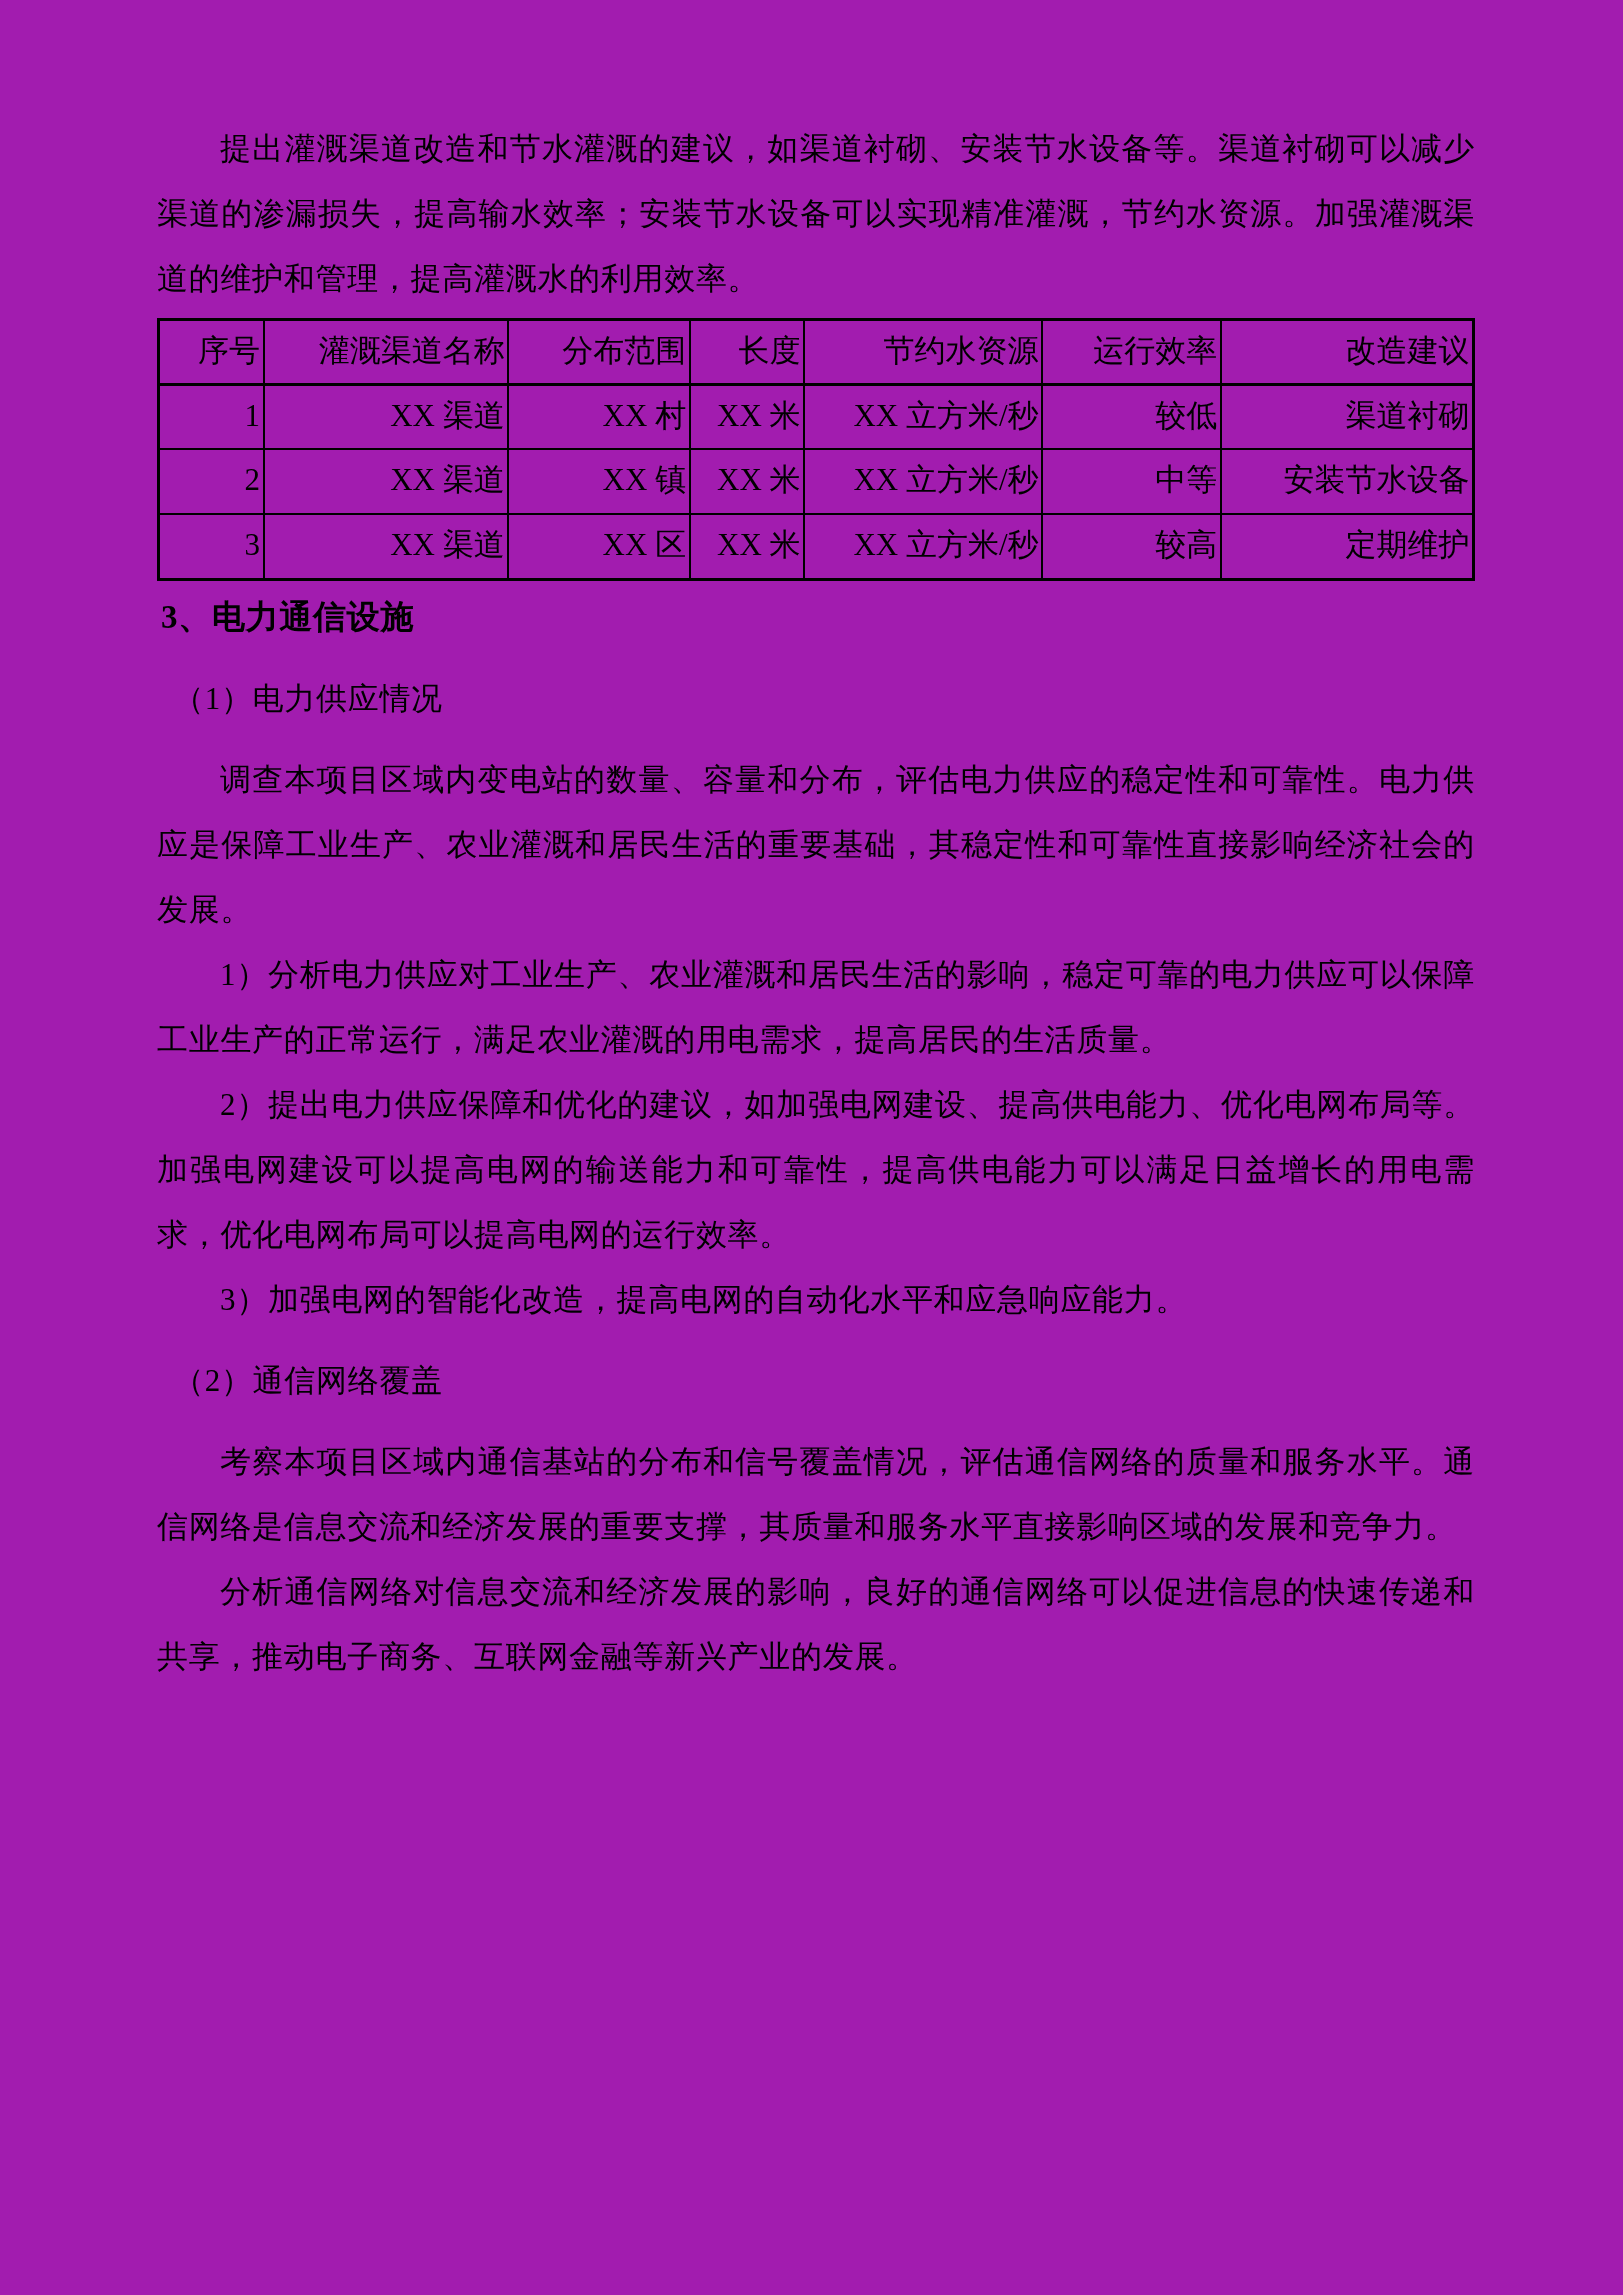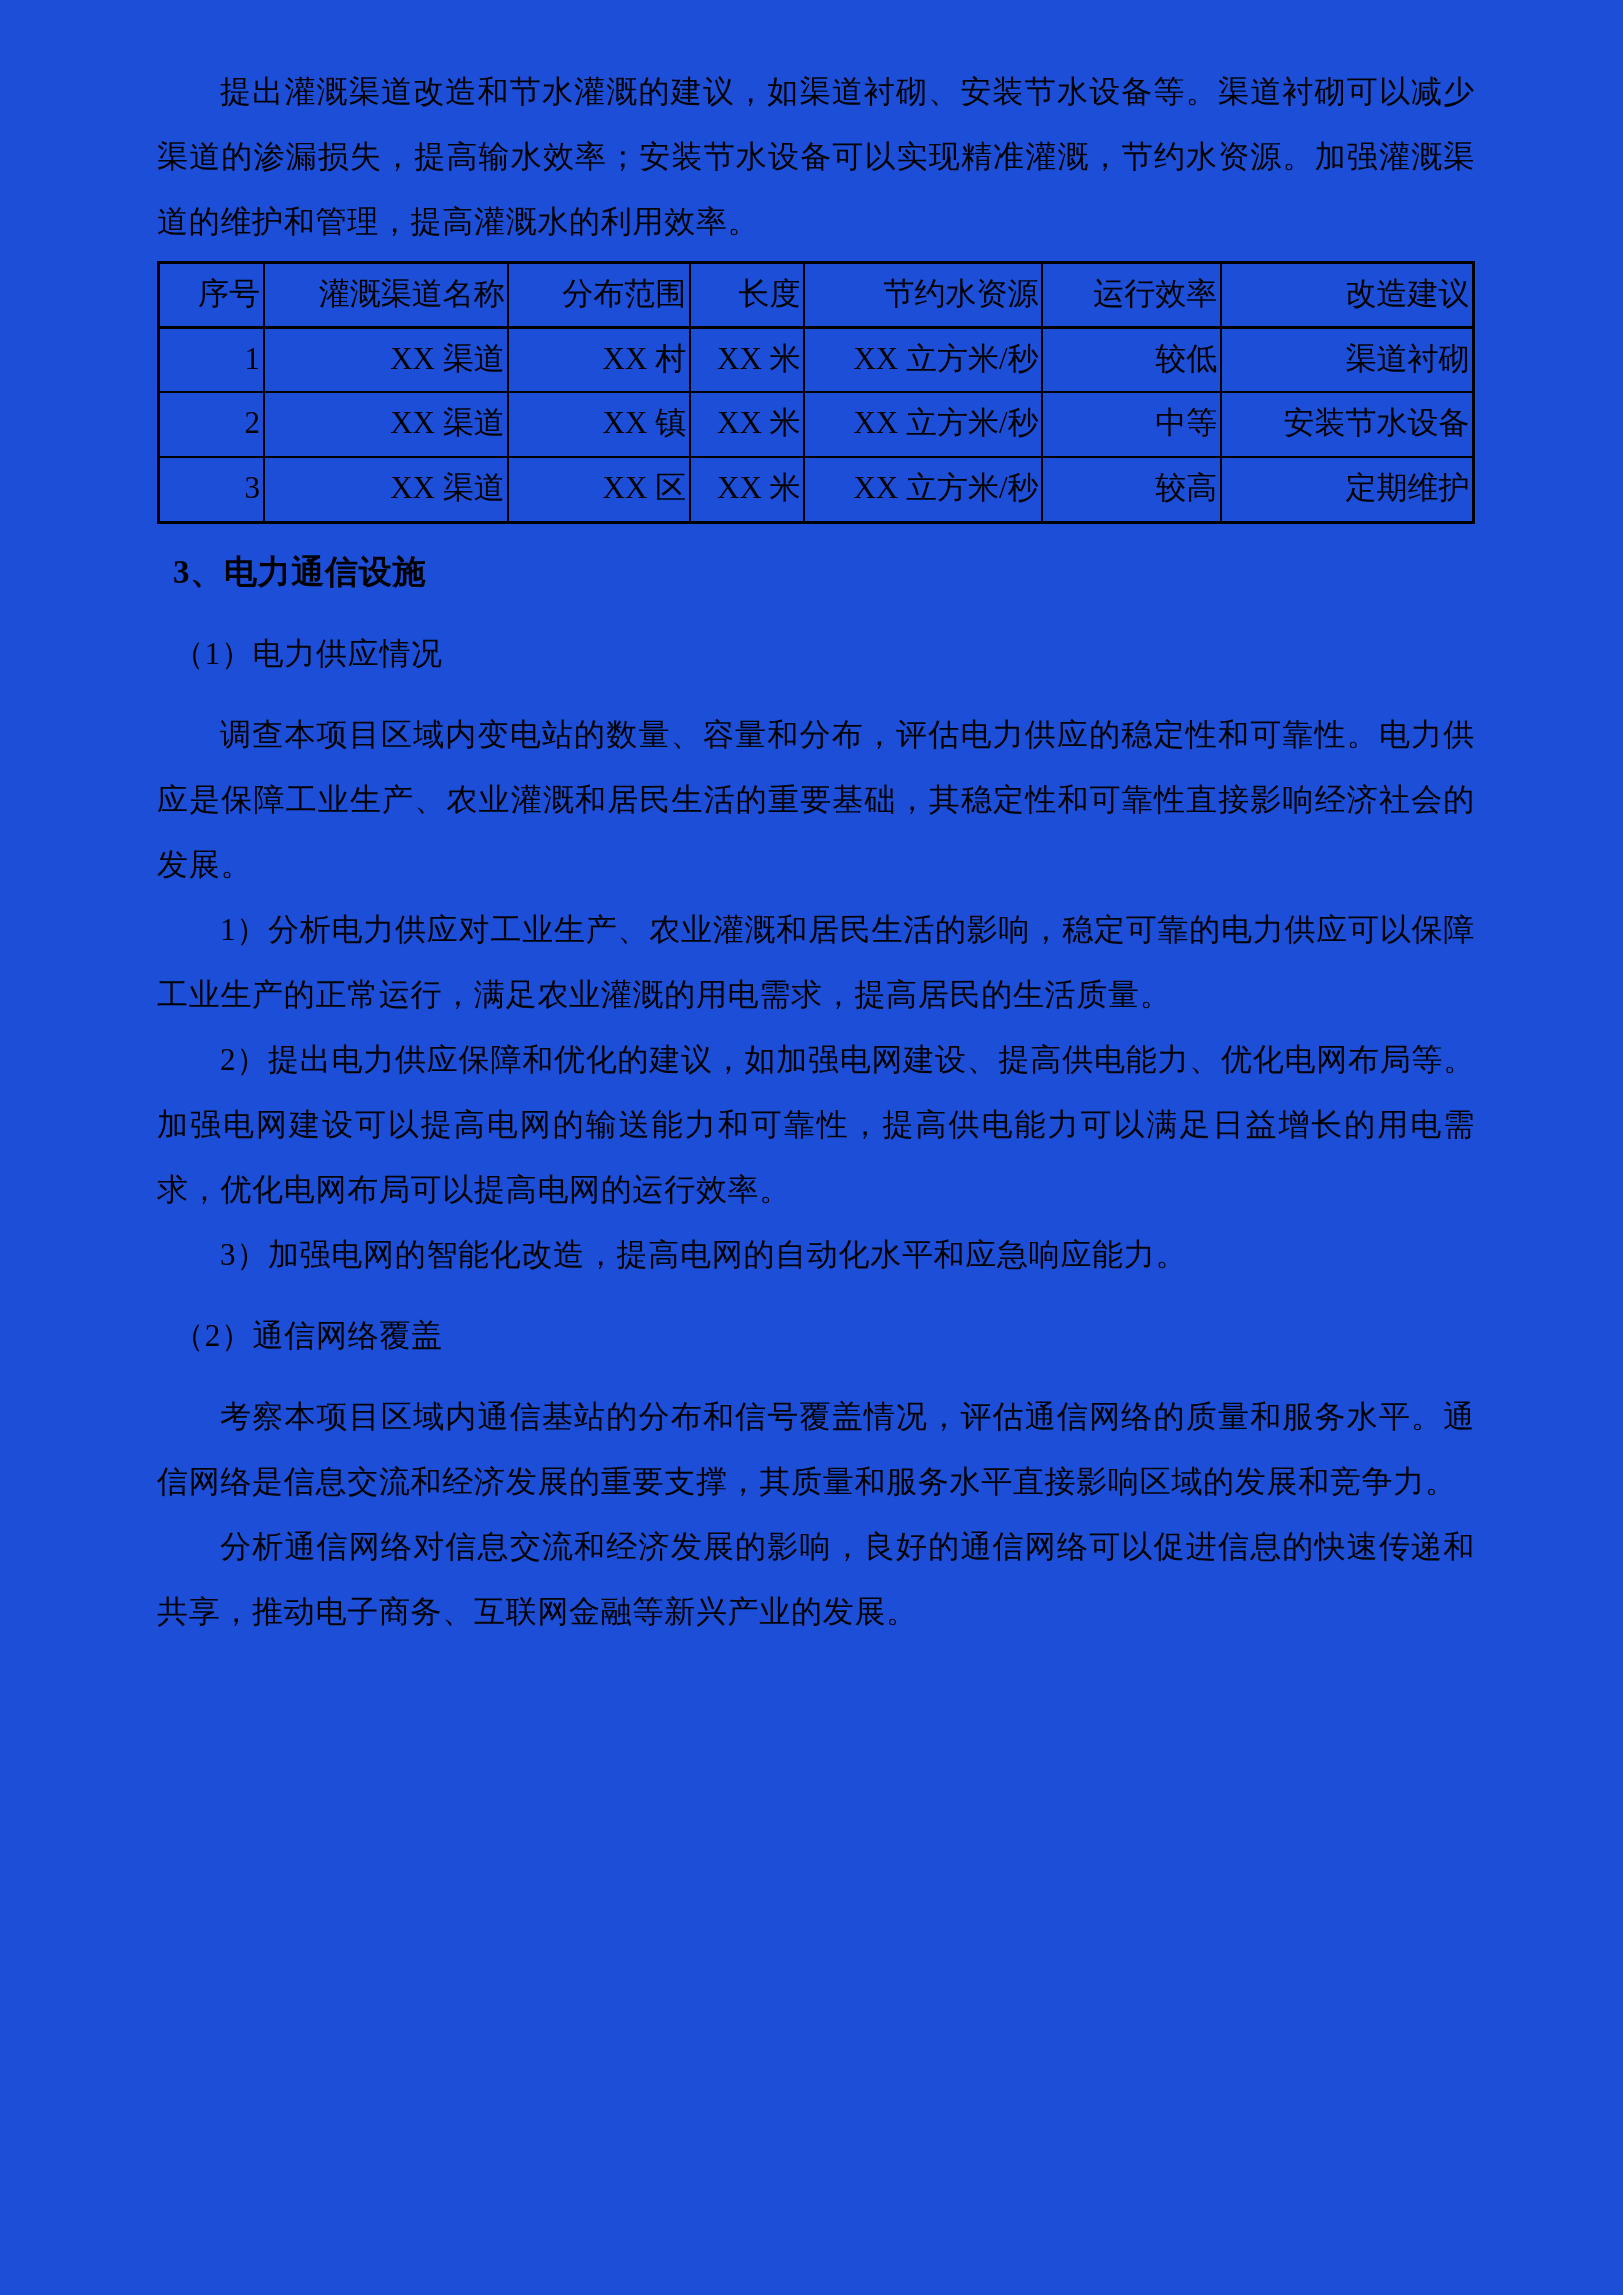--- a/index.html
+++ b/index.html
@@ -4,34 +4,34 @@
 <style>
   html, body { margin: 0; padding: 0; background: #e8e8e8; }
   body {
     width: 1623px; height: 2295px;
     font-family: "Liberation Serif", "DejaVu Serif", serif;
     color: #000;
   }
   .page {
     box-sizing: border-box;
     width: 1623px; height: 2295px;
-    background: #1d4ed8;
-    padding: 59px 148px 39px 157px;
+    background: #a21caf;
+    padding: 116px 148px 39px 157px;
     overflow: hidden;
   }
   .para {
     margin: 0;
     font-size: 31px;
     line-height: 65px;
     text-indent: 63px;
     text-align: justify;
     letter-spacing: 0.7px;
   }
   .h-major {
-    margin: 16px;
+    margin: 4px;
     font-size: 33px;
     font-weight: bold;
     line-height: 65px;
     letter-spacing: 0.7px;
   }
   .h-sub {
     margin: 16px;
     font-size: 31px;
     font-weight: normal;
     line-height: 65px;

